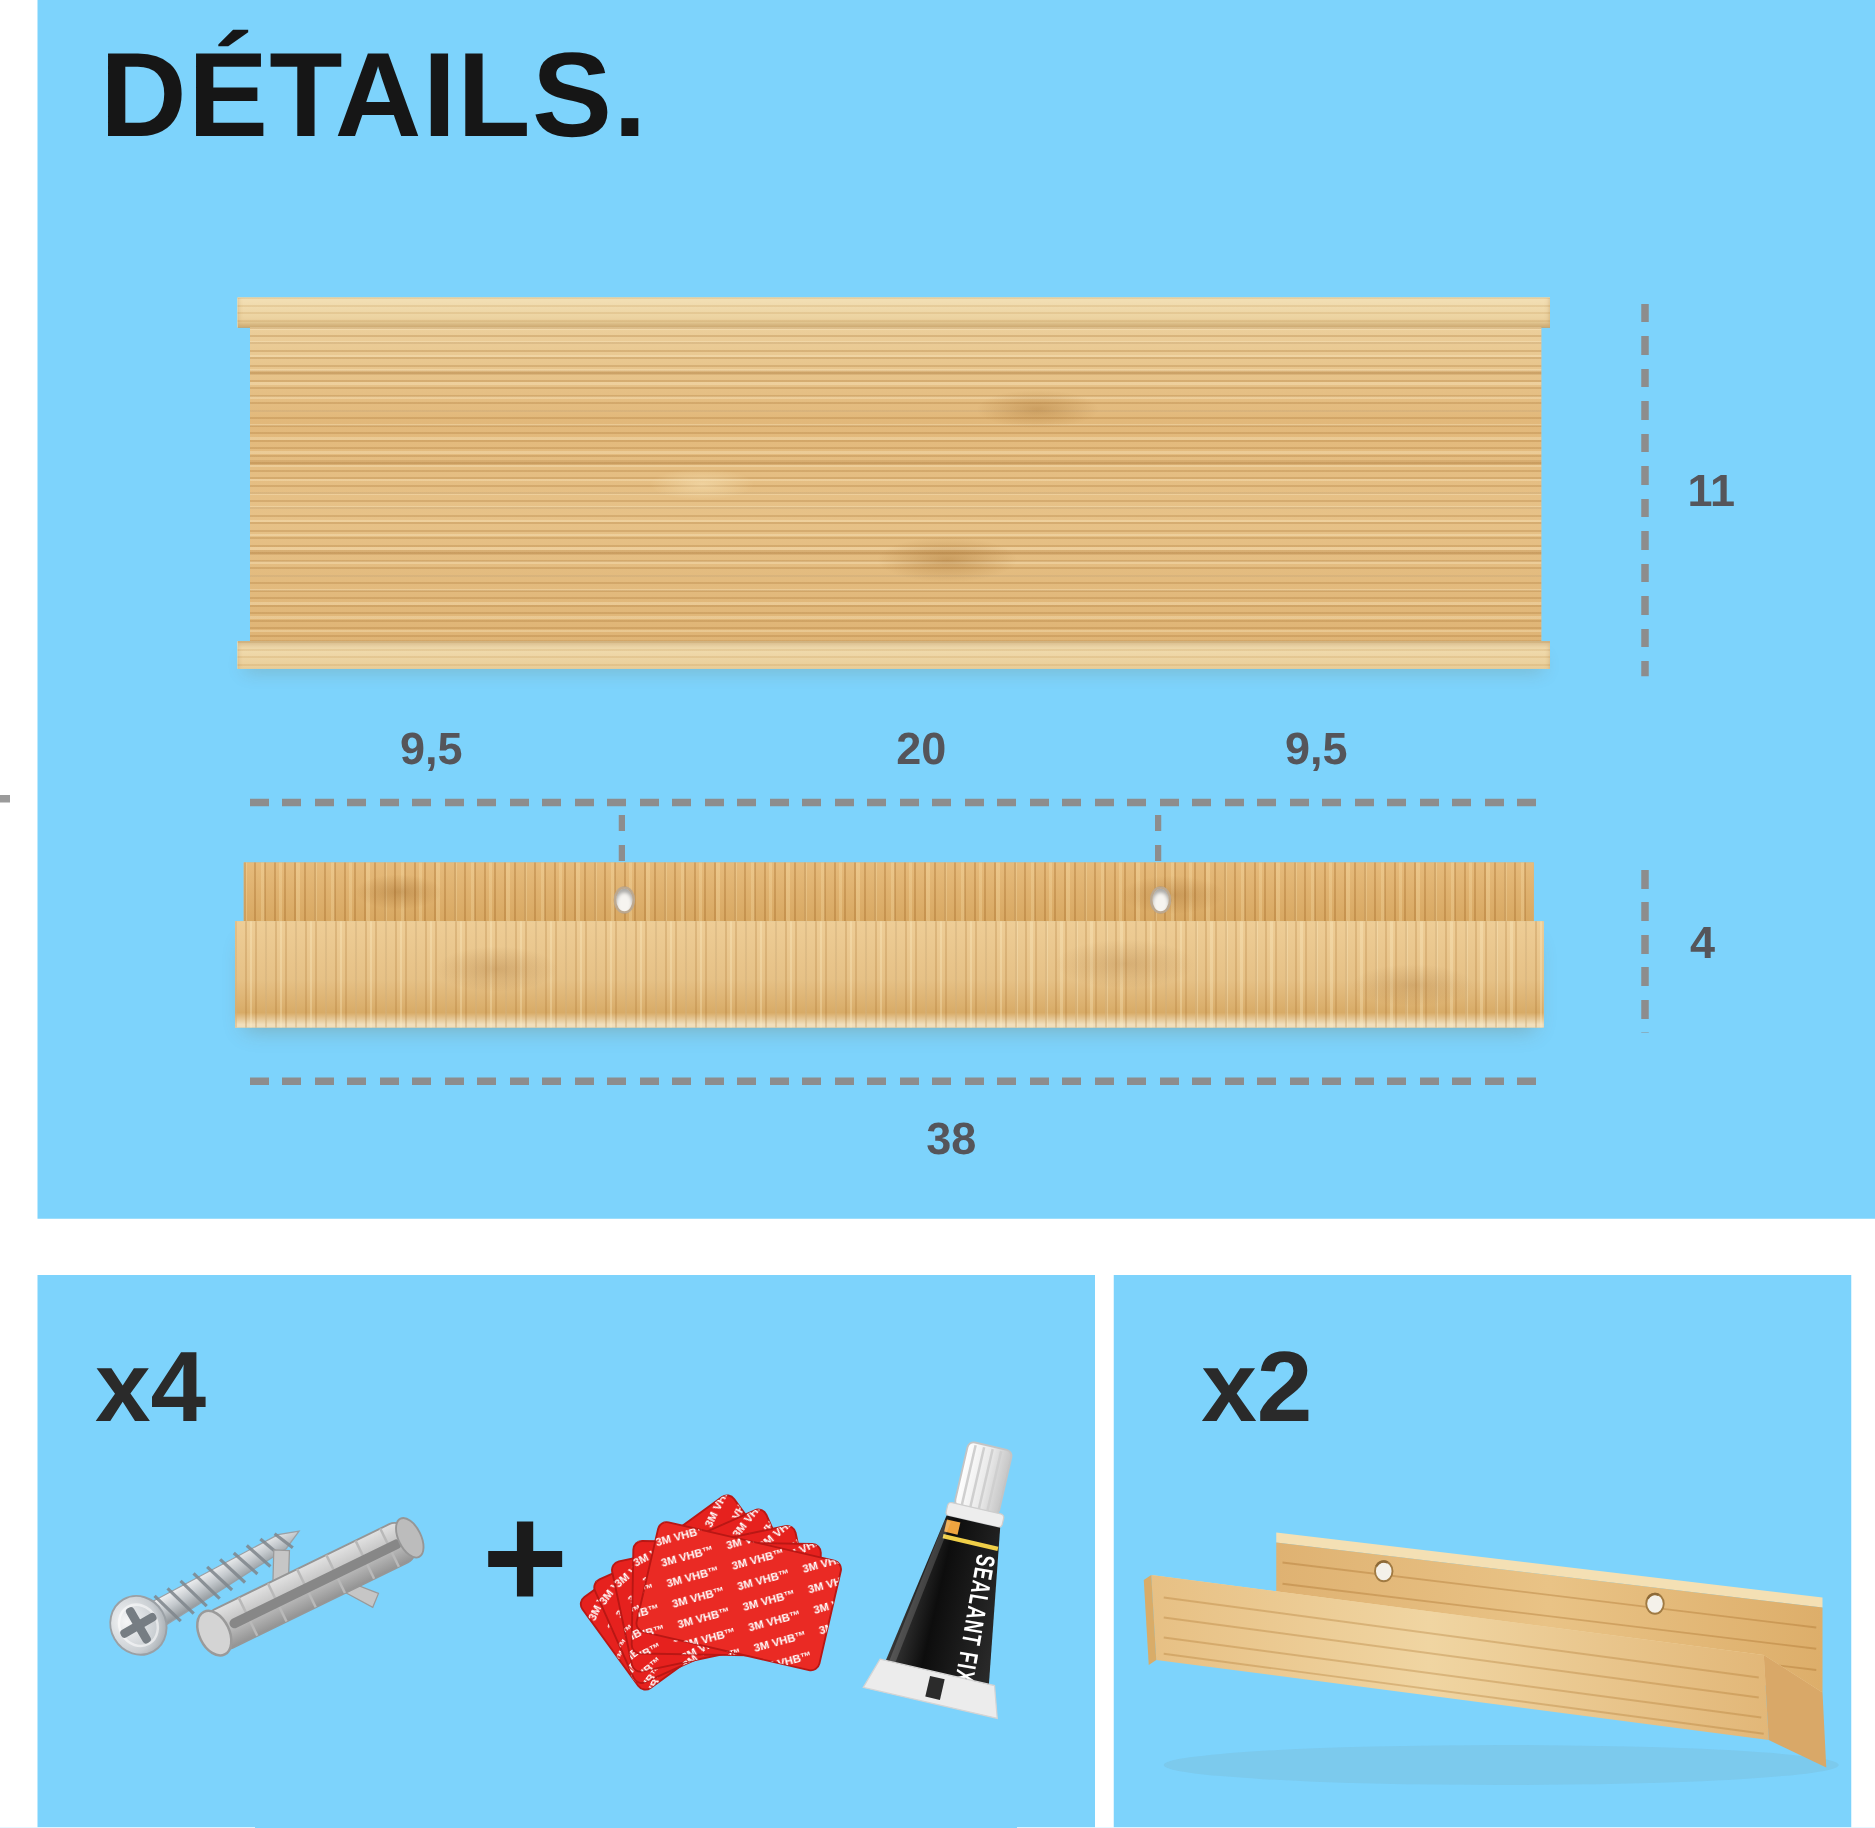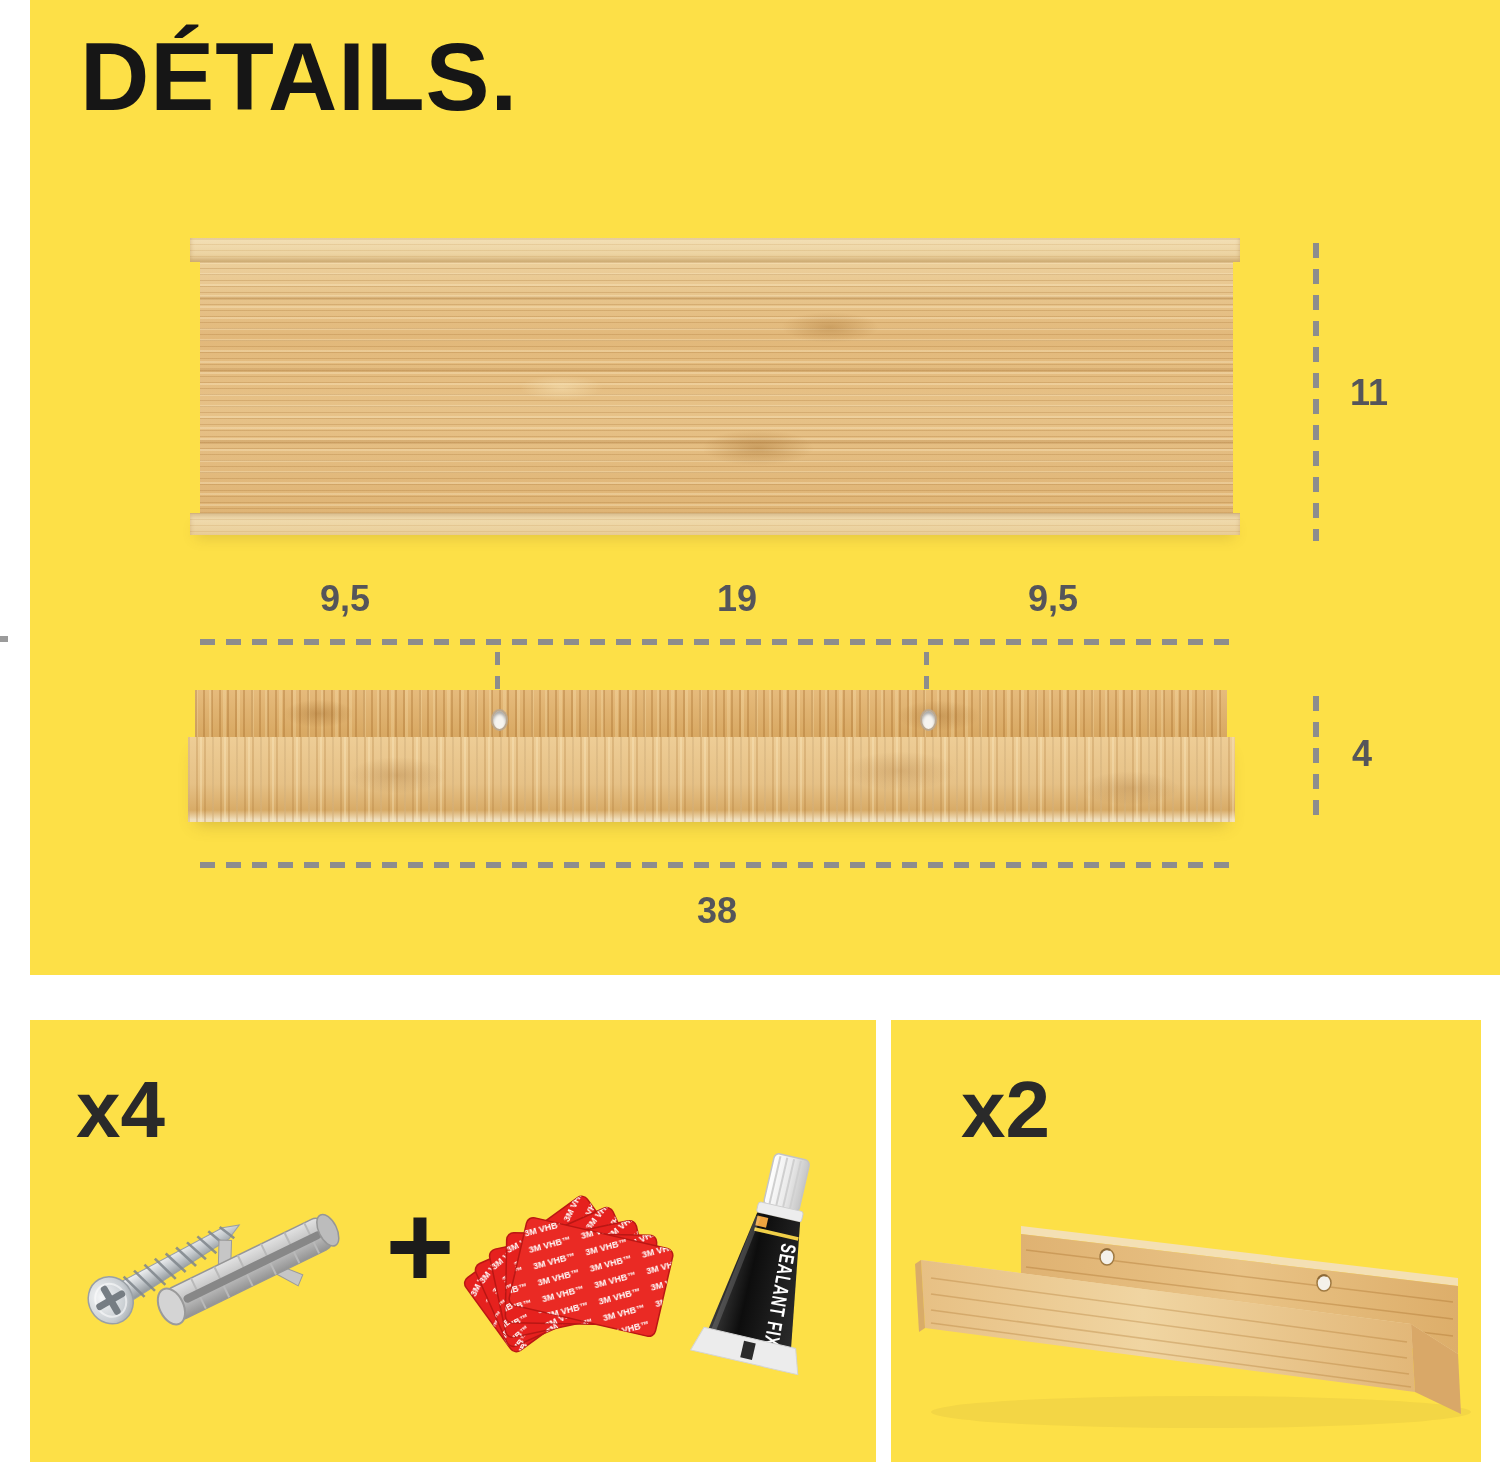--- a/index.html
+++ b/index.html
@@ -1,18 +1,18 @@
 <!DOCTYPE html>
 <html><head>
 <meta charset="utf-8">
 <style>
   html,body{margin:0;padding:0;background:#ffffff;}
   #stage{position:relative;width:1500px;height:1462px;background:#ffffff;overflow:hidden;
          font-family:"Liberation Sans",sans-serif;}
-  .card{position:absolute;background:#fde047;}
+  .card{position:absolute;background:#7dd3fc;}
   .card-top{left:30px;top:0;width:1470px;height:975px;}
   .card-hw{left:30px;top:1020px;width:846px;height:442px;}
   .card-shelves{left:891px;top:1020px;width:590px;height:442px;}
 
   .title{position:absolute;left:50px;top:22px;margin:0;font-size:96px;font-weight:800;
          letter-spacing:1px;color:#161616;}
 
   
   .topview{position:absolute;left:160px;top:238px;width:1050px;height:297px;}
   .lip{position:absolute;left:0;width:1050px;height:24px;background:#efd8a8;
@@ -62,21 +62,21 @@
   .width-line-bottom{left:170px;top:862px;width:1037px;}
   .dim-depth-line{left:1283px;top:243px;height:298px;}
   .dim-height-line{left:1283px;top:696px;height:130px;}
   .tick-left{left:465px;top:652px;} .tick-right{left:894px;top:652px;}
   .edge-dash{position:absolute;left:0;top:636px;width:8px;height:6px;background:#9b9b9b;}
 
   .dim-label{position:absolute;color:#55555a;font-size:36px;font-weight:600;text-align:center;}
   .seg-left{left:240px;top:578px;width:150px;}
   .seg-center{left:632px;top:578px;width:150px;}
   .seg-right{left:948px;top:578px;width:150px;}
-  .dim-width{left:612px;top:890px;width:150px;}
+  .dim-width{left:656px;top:890px;width:150px;}
   .dim-depth{left:1320px;top:372px;width:90px;text-align:left;}
   .dim-height{left:1322px;top:733px;width:60px;text-align:left;}
 
   
   .count{position:absolute;top:50px;font-size:80px;font-weight:700;color:#2a2a2a;line-height:1;}
   .count-x4{left:46px;} .count-x2{left:70px;}
   .icon-abs{position:absolute;}
   .screw{left:25px;top:158px;} .plug{left:110px;top:172px;}
   .plus{position:absolute;left:345px;top:178px;width:90px;height:100px;font-size:118px;font-weight:900;
         color:#1b1b1b;text-align:center;line-height:96px;}
@@ -93,21 +93,21 @@
 
     <div class="topview">
       <div class="lip lip-top"></div>
       <div class="tv-main"></div>
       <div class="lip lip-bottom"></div>
     </div>
     <div class="dash-v dim-depth-line"></div>
     <div class="dim-label dim-depth">11</div>
 
     <div class="dim-label seg-left">9,5</div>
-    <div class="dim-label seg-center">19</div>
+    <div class="dim-label seg-center">20</div>
     <div class="dim-label seg-right">9,5</div>
 
     <div class="dash-h width-line-top"></div>
     <div class="tick-v tick-left"></div>
     <div class="tick-v tick-right"></div>
 
     <div class="fv-back">
       <div class="hole hole-left"></div>
       <div class="hole hole-right"></div>
     </div>

